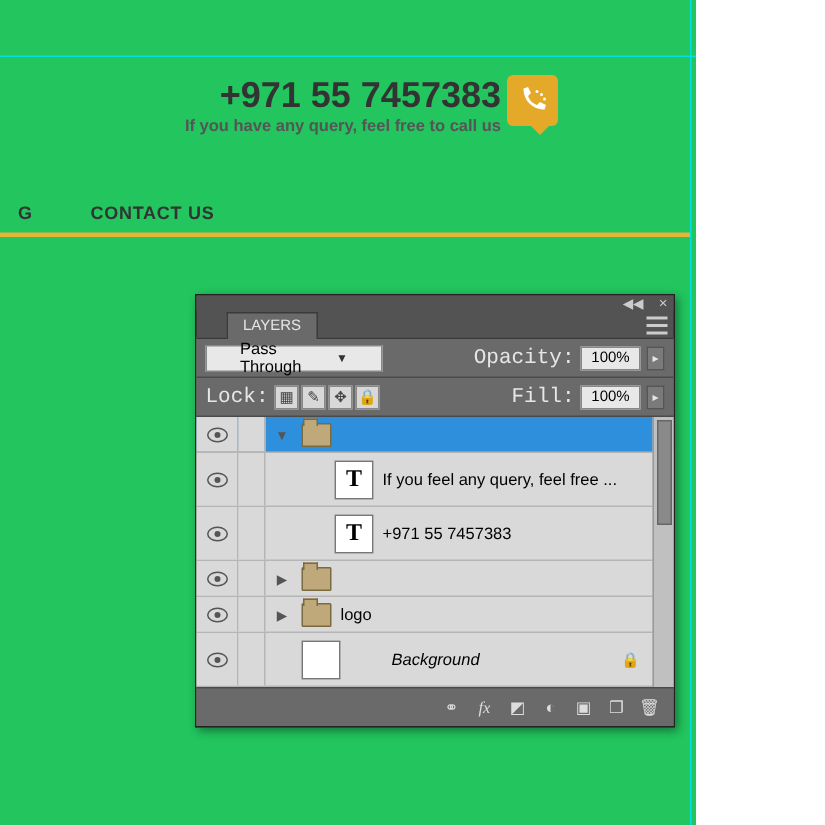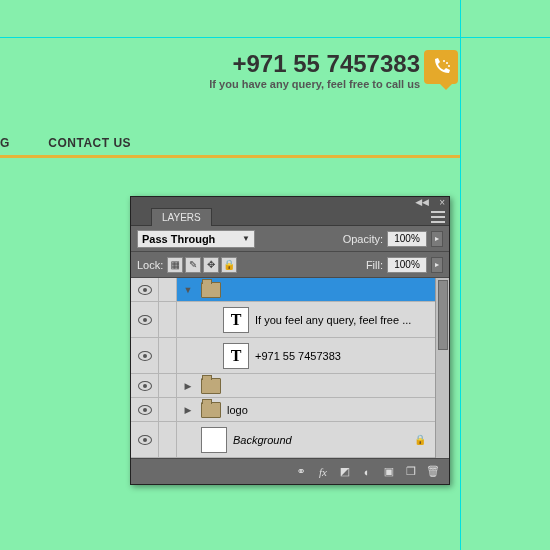--- a/index.html
+++ b/index.html
@@ -1,47 +1,47 @@
 <!DOCTYPE html>
 <html><head>
 <meta charset="utf-8">
 <style>
   * { box-sizing: border-box; margin: 0; padding: 0; }
   body { width: 550px; height: 550px; background: #fff; font-family: Arial, sans-serif; position: relative; overflow: hidden; }
   
-  .canvas { position: absolute; top: 0; left: 0; width: 550px; height: 550px; background: #86efac; }
+  .canvas { position: absolute; top: 0; left: 0; width: 464px; height: 550px; background: #22c55e; }
   .guide-v { position: absolute; top: 0; bottom: 0; width: 1px; background: #00e0e0; }
   .guide-h { position: absolute; left: 0; right: 0; height: 1px; background: #00e0e0; }
   
   .phone-block { position: absolute; right: 130px; top: 50px; text-align: right; }
   .phone-number { font-size: 24px; font-weight: bold; color: #333; }
   .phone-sub { font-size: 11px; color: #555; font-weight: bold; }
   .phone-icon { position: absolute; right: 92px; top: 50px; width: 34px; height: 34px; background: #e5a92a; border-radius: 4px; }
   .phone-icon::after { content: ""; position: absolute; bottom: -6px; right: 6px; width: 0; height: 0; border-left: 6px solid transparent; border-right: 6px solid transparent; border-top: 6px solid #e5a92a; }
   .phone-icon svg { position: absolute; top: 6px; left: 6px; }
   
-  .nav { position: absolute; top: 133px; left: 0; right: 90px; }
+  .nav { position: absolute; top: 133px; left: 12px; right: 90px; }
   .nav-item { display: inline-block; font-size: 12px; font-weight: bold; color: #333; padding: 0 8px; font-family: Verdana, sans-serif; letter-spacing: 0.5px;}
   .nav-item:first-child { padding-left: 0; }
   .nav-item + .nav-item { margin-left: 18px;}
   .nav-divider { position: absolute; top: 155px; left: 0; width: 460px; height: 3px; background: #e5b43a; }
   
   
   .panel { position: absolute; left: 130px; top: 196px; width: 320px; background: #535353; border: 1px solid #222; box-shadow: 2px 2px 6px rgba(0,0,0,0.4); font-family: "Lucida Grande", "Segoe UI", sans-serif; font-size: 11px; color: #e6e6e6; }
   .panel-header { height: 10px; background: #535353; position: relative; }
   .panel-collapse { position: absolute; right: 20px; top: 0; font-size: 9px; color: #ccc; cursor: pointer; }
   .panel-close { position: absolute; right: 4px; top: 0; font-size: 10px; color: #ccc; cursor: pointer; }
   .panel-tab { display: inline-block; background: #6a6a6a; border: 1px solid #3a3a3a; border-bottom: none; padding: 3px 10px; margin-left: 20px; color: #e6e6e6; font-size: 10px; position: relative; top: 1px; }
   .panel-body { background: #6a6a6a; border-top: 1px solid #3a3a3a; padding: 0; }
   
   .panel-row { display: flex; align-items: center; padding: 4px 6px; gap: 4px; }
   .panel-row.controls { background: #6a6a6a; border-bottom: 1px solid #4a4a4a; height: 26px;}
-  .select { background: #e8e8e8; color: #000; border: 1px solid #888; height: 18px; font-size: 11px; padding: 0 4px; width: 118px; display: flex; align-items: center; justify-content: space-between; font-weight: bold; }
+  .select { background: #e8e8e8; color: #000; border: 1px solid #888; height: 18px; font-size: 11px; padding: 0 22px; width: 118px; display: flex; align-items: center; justify-content: space-between; }
   .select .caret { font-size: 8px; color: #333; }
-  .label-small { font-size: 11px; color: #e6e6e6; }
+  .label-small { font-size: 14px; color: #e6e6e6; font-family: Liberation Mono, monospace; }
   .pct-input { background: #e8e8e8; color: #000; border: 1px solid #888; width: 40px; height: 16px; font-size: 10px; text-align: center; display:inline-flex; align-items:center; justify-content:center;}
   .slider-btn { width: 12px; height: 16px; background: #7a7a7a; border: 1px solid #555; display:inline-flex; align-items:center; justify-content:center; font-size:8px;}
   
   .lock-row { background: #6a6a6a; border-bottom: 1px solid #4a4a4a; height: 24px;}
   .lock-icons { display: flex; gap: 2px; }
   .lock-ic { width: 16px; height: 16px; background: #d8d8d8; border: 1px solid #888; display: flex; align-items: center; justify-content: center; font-size: 10px; color: #444; }
   
   .layers-area { background: #d9d9d9; color: #000; max-height: 260px; overflow: hidden; position:relative;}
   .layers-scroll { position:absolute; right:0; top:0; bottom:0; width:14px; background:#c0c0c0; border-left:1px solid #999;}
   .layers-scroll .thumb{ position:absolute; left:2px; top:2px; width:10px; height:70px; background:#8a8a8a; border:1px solid #666;}
@@ -56,21 +56,21 @@
   .layer .thumb-box { width: 26px; height: 26px; background: #fff; border: 1px solid #777; display: flex; align-items: center; justify-content: center; margin: 0 6px; }
   .layer.group-row .thumb-box { width: 20px; height: 16px; background: #bfa97a; border: 1px solid #7a6a40; border-radius: 1px; position:relative;}
   .layer.group-row .thumb-box::before { content:""; position:absolute; top:-4px; left:0; width:8px; height:4px; background:#bfa97a; border:1px solid #7a6a40; border-bottom:none;}
   .layer .name { flex: 1; font-size: 11px; color: #000; white-space: nowrap; overflow: hidden; text-overflow: ellipsis; }
   .layer.selected { background: #2e8fdc; color: #fff; }
   .layer.selected .name { color: #fff; }
   .layer.selected .vis, .layer.selected .linkcol { background:#d9d9d9;}
   .layer .T { font-family: "Times New Roman", serif; font-size: 16px; font-weight: bold; color: #000; }
   .layer .checker { background-image: linear-gradient(45deg,#ccc 25%,transparent 25%),linear-gradient(-45deg,#ccc 25%,transparent 25%),linear-gradient(45deg,transparent 75%,#ccc 75%),linear-gradient(-45deg,transparent 75%,#ccc 75%); background-size: 8px 8px; background-position: 0 0,0 4px,4px -4px,-4px 0; }
   .layer .bg-thumb { background:#fff; }
-  .layer .italic { font-style: italic; }
+  .layer .italic { font-style: italic; margin-left: 28px; }
   .layer .lock-small { font-size: 10px; margin-right: 6px; color:#555;}
   
   .panel-footer { background: #6a6a6a; height: 26px; display: flex; align-items: center; justify-content: flex-end; gap: 6px; padding: 0 8px; border-top: 1px solid #4a4a4a;}
   .foot-ic { width: 16px; height: 14px; display: flex; align-items: center; justify-content: center; color: #ddd; font-size: 11px; }
   .panel-menu { position:absolute; right:4px; top:14px; width:14px; height:12px; display:flex; flex-direction:column; justify-content:space-between; cursor:pointer;}
   .panel-menu div{ height:2px; background:#ccc;}
 </style>
 </head>
 <body>
 

